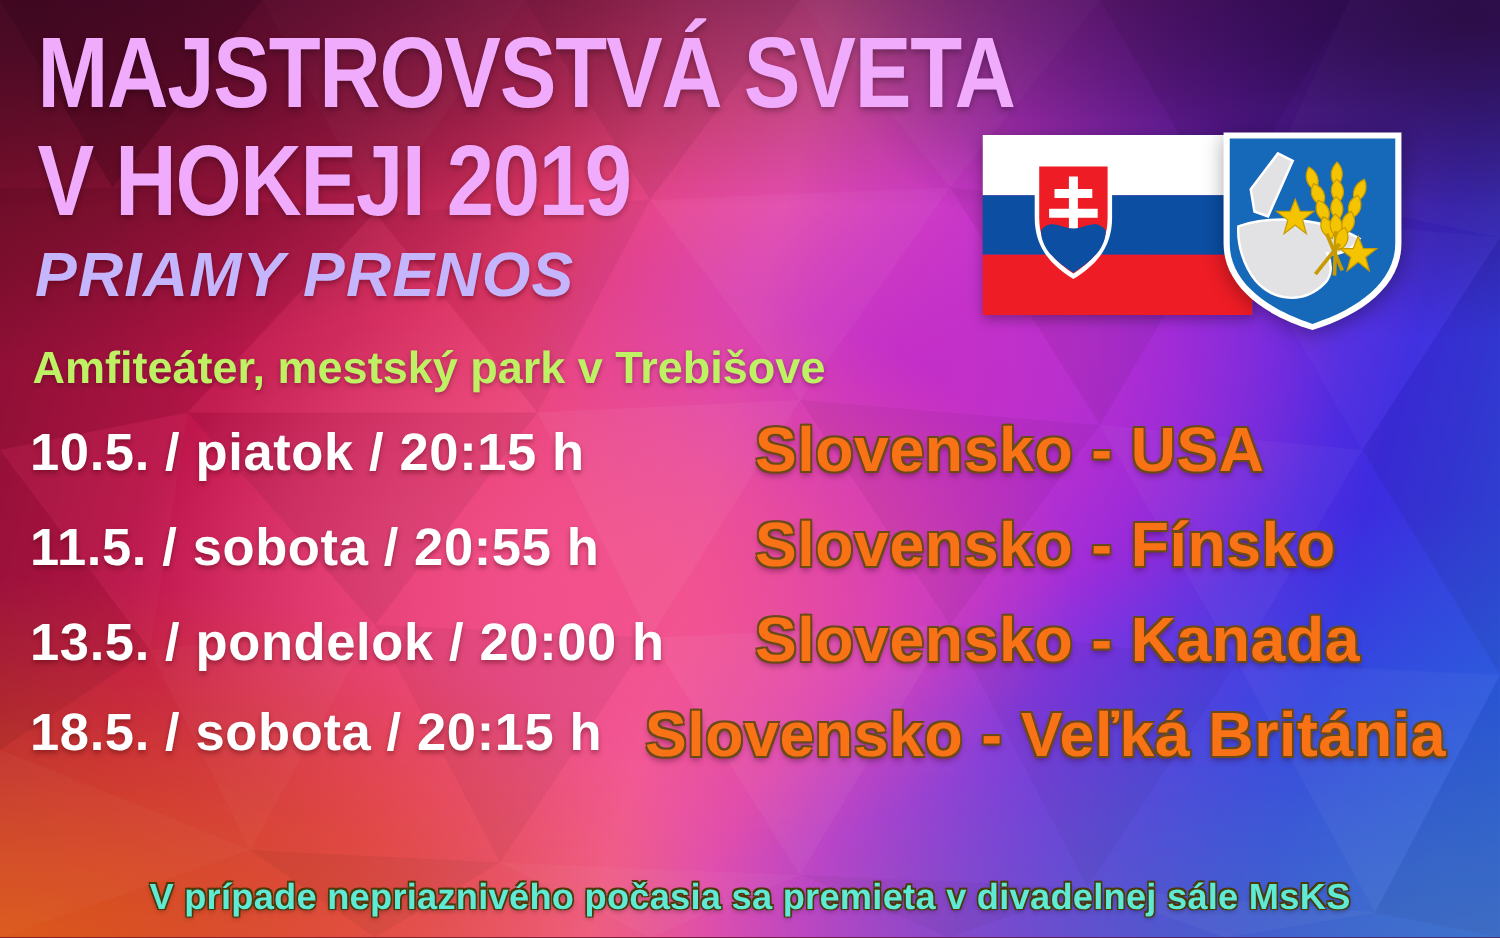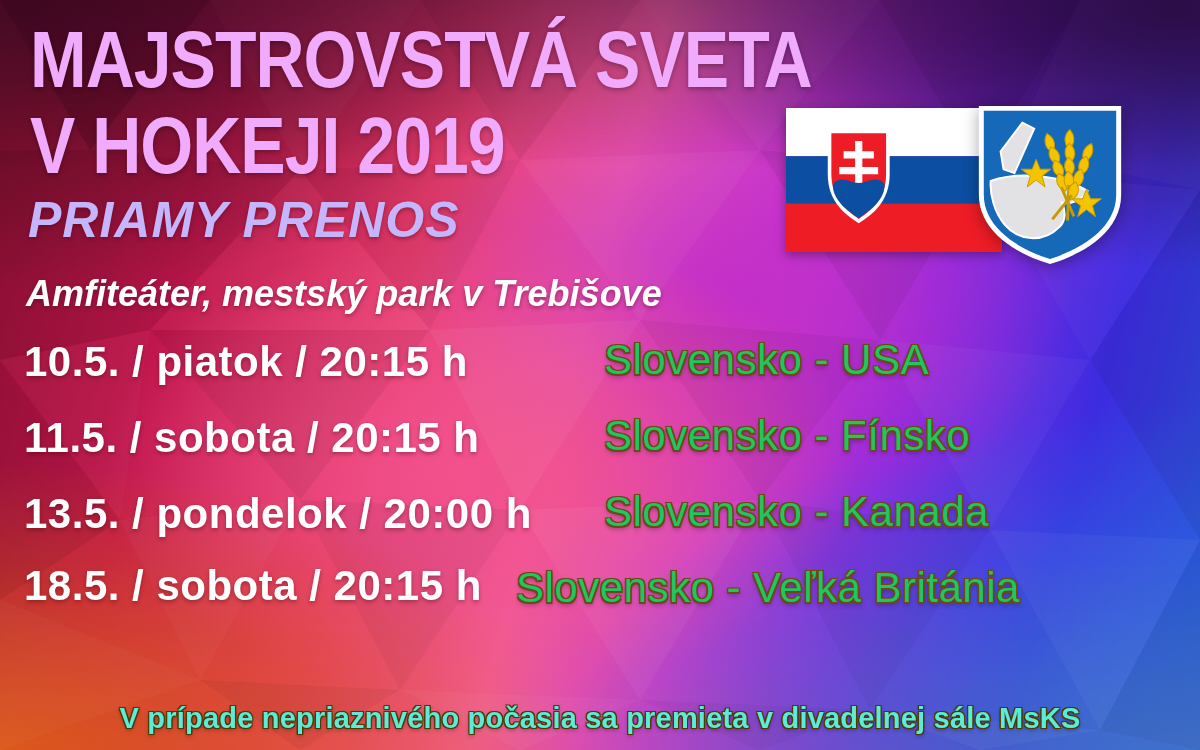--- a/index.html
+++ b/index.html
@@ -40,38 +40,38 @@
   #title .t-line+.t-line{margin-top:14px;}
 
   #subtitle{
     position:absolute;left:28px;top:193px;
     color:#c4b5fd;font-weight:700;font-style:italic;font-size:50px;line-height:54px;
     letter-spacing:1px;
     text-shadow:0 2px 4px rgba(80,0,20,.45);
   }
   #venue{
     position:absolute;left:26px;top:274px;
-    color:#ffffff;font-weight:700;font-style:italic;font-size:36px;line-height:40px;
+    color:#bef264;font-weight:700;font-size:36px;line-height:40px;
     letter-spacing:0px;
     text-shadow:0 2px 4px rgba(60,0,30,.40);
   }
 
   
   #schedule{position:absolute;left:0;top:336px;width:1200px;}
   .row{position:relative;height:76px;}
   .date{
     position:absolute;left:24px;top:0;
     color:#fff;font-weight:700;font-size:42px;line-height:52px;
     letter-spacing:.5px;
     text-shadow:0 2px 4px rgba(60,0,0,.38);
     white-space:nowrap;
   }
   .match{
     position:absolute;top:-2px;
-    color:#22c55e;font-weight:400;font-size:42px;line-height:52px;
+    color:#f97316;font-weight:700;font-size:50px;line-height:52px;
     letter-spacing:.5px;white-space:nowrap;
     text-shadow:
       -1.5px -1.5px 0 #6b4a1a, 1.5px -1.5px 0 #6b4a1a,
       -1.5px  1.5px 0 #6b4a1a, 1.5px  1.5px 0 #6b4a1a,
        0 3px 5px rgba(40,0,40,.45);
   }
   .row-0 .match{left:604px;}
   .row-1 .match{left:604px;}
   .row-2 .match{left:604px;}
   .row-3 .match{left:604px;}
@@ -147,21 +147,21 @@
   <div id="subtitle">PRIAMY PRENOS</div>
 
   <div id="venue">Amfiteáter, mestský park v Trebišove</div>
 
   <div id="schedule">
     <div class="row row-0">
       <span class="date">10.5. / piatok / 20:15 h</span>
       <span class="match">Slovensko - USA</span>
     </div>
     <div class="row row-1">
-      <span class="date">11.5. / sobota / 20:15 h</span>
+      <span class="date">11.5. / sobota / 20:55 h</span>
       <span class="match">Slovensko - Fínsko</span>
     </div>
     <div class="row row-2">
       <span class="date">13.5. / pondelok / 20:00 h</span>
       <span class="match">Slovensko - Kanada</span>
     </div>
     <div class="row row-4">
       <span class="date">18.5. / sobota / 20:15 h</span>
       <span class="match">Slovensko - Veľká Británia</span>
     </div>

